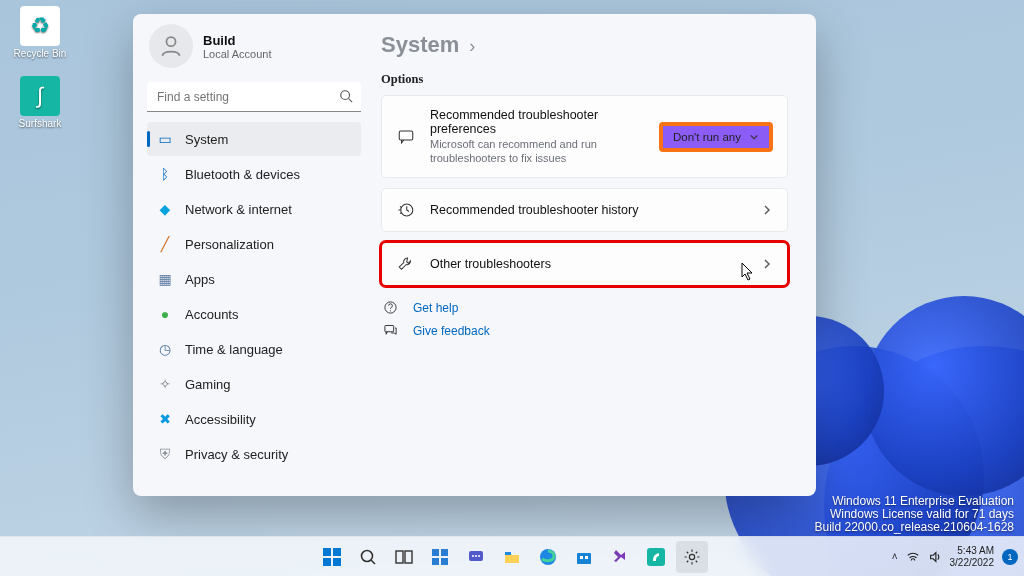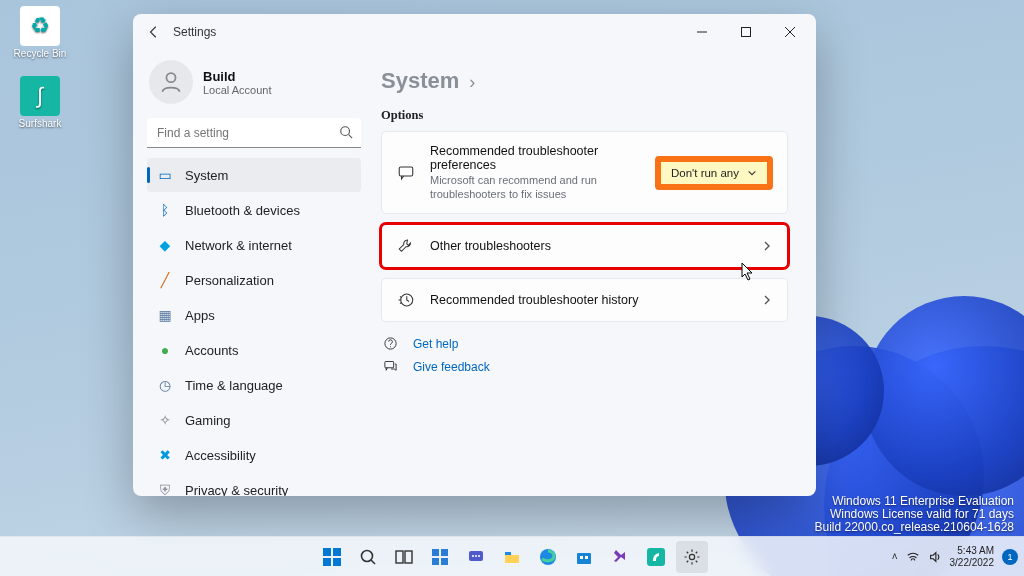--- a/index.html
+++ b/index.html
@@ -52,21 +52,21 @@
 .crumb .parent{font-size:22px;font-weight:600;color:#8a8f98;}
 .crumb .sep{font-size:18px;color:#8a8f98;}
 .crumb .current{font-size:22px;font-weight:600;color:#17181a;}
 .section-h{font-size:12.5px;font-weight:600;color:#222;margin-bottom:8px;font-family:Liberation Serif, serif;}
 .card{background:#fdfdfe;border:1px solid #e7e9ec;border-radius:5px;margin-bottom:10px;display:flex;align-items:center;padding:12px 14px;gap:14px;}
 .card .cic{width:20px;color:#333;display:flex;justify-content:center;}
 .card .ctext{flex:1;}
 .card .ct{font-size:12.5px;color:#111;}
 .card .cd{font-size:11px;color:#6b6f76;line-height:14px;margin-top:1px;}
 .card .chev{color:#555;}
-.dropdown{border:6px solid #f97316;border-radius:4px;padding:5px 10px;font-size:11.5px;background:#fef9c3;color:#222;display:flex;align-items:center;gap:8px;}
+.dropdown{border:4px solid #f97316;border-radius:4px;padding:5px 10px;font-size:11.5px;background:#8b5cf6;color:#222;display:flex;align-items:center;gap:8px;}
 .highlight{outline:3px solid #e60000;outline-offset:-1px;}
 .links{margin-top:8px;}
 .linkrow{display:flex;align-items:center;gap:12px;font-size:12px;padding:4px 2px;text-align:center;}
 .linkrow .lic{width:18px;color:#222;}
 .linkrow a{color:#0067c0;text-decoration:none;}
 
 .cursor{position:absolute;left:741px;top:262px;pointer-events:none;}
 
 svg{display:block;}
 </style>
@@ -89,45 +89,20 @@
   <div>Surfshark</div>
 </div>
 
 <div class="watermark">
   <div>Windows 11 Enterprise Evaluation</div>
   <div>Windows License valid for 71 days</div>
   <div>Build 22000.co_release.210604-1628</div>
 </div>
 
 <div class="window">
-  <div class="titlebar">
-    <div class="back">
-      <svg width="14" height="14" viewBox="0 0 16 16">
-          <path d="M10 2 4 8l6 6" fill="none" stroke="#333" stroke-width="1.3"></path>
-        </svg>
-    </div>
-    <div class="title">Settings</div>
-    <div class="winbtns">
-      <div>
-          <svg width="10" height="10">
-            <path d="M0 5h10" stroke="#222"></path>
-          </svg>
-        </div>
-      <div>
-          <svg width="10" height="10">
-            <rect x=".5" y=".5" width="9" height="9" fill="none" stroke="#222"></rect>
-          </svg>
-        </div>
-      <div class="close">
-          <svg width="10" height="10">
-            <path d="M0 0l10 10M10 0L0 10" stroke="#222"></path>
-          </svg>
-        </div>
-    </div>
-  </div>
 
   <div class="body">
     <div class="sidebar">
       <div class="profile">
         <div class="avatar">
           <svg width="26" height="26" viewBox="0 0 24 24">
               <circle cx="12" cy="8" r="4.2" fill="none" stroke="#888" stroke-width="1.6"></circle>
               <path d="M4 21c1-5 15-5 16 0" fill="none" stroke="#888" stroke-width="1.6"></path>
             </svg>
         </div>
@@ -210,45 +185,45 @@
         <div class="dropdown">
           <span>Don't run any</span>
           <span>
               <svg width="10" height="10" viewBox="0 0 12 12">
                 <path d="M2 4l4 4 4-4" fill="none" stroke="#333" stroke-width="1.3"></path>
               </svg>
             </span>
         </div>
       </div>
 
-      <div class="card highlight">
-        <div class="cic">
-            <svg width="18" height="18" viewBox="0 0 24 24">
-              <path d="M14 4a5 5 0 0 0-5 6L3 16l3 3 6-6a5 5 0 0 0 6-5l-3 3-2-2z" fill="none" stroke="#333" stroke-width="1.4"></path>
-            </svg>
-          </div>
-        <div class="ctext">
-            <div class="ct">Other troubleshooters</div>
-          </div>
-        <div class="chev">
-            <svg width="12" height="12" viewBox="0 0 12 12">
-              <path d="M4 2l4 4-4 4" fill="none" stroke="#555" stroke-width="1.4"></path>
-            </svg>
-          </div>
-      </div>
-
       <div class="card">
         <div class="cic">
             <svg width="18" height="18" viewBox="0 0 24 24">
               <circle cx="13" cy="12" r="8" fill="none" stroke="#333" stroke-width="1.4"></circle>
               <path d="M13 7v5l3 2M2 12h3M4 7l2 2M4 17l2-2" fill="none" stroke="#333" stroke-width="1.4"></path>
             </svg>
           </div>
         <div class="ctext">
             <div class="ct">Recommended troubleshooter history</div>
+          </div>
+        <div class="chev">
+            <svg width="12" height="12" viewBox="0 0 12 12">
+              <path d="M4 2l4 4-4 4" fill="none" stroke="#555" stroke-width="1.4"></path>
+            </svg>
+          </div>
+      </div>
+
+      <div class="card highlight">
+        <div class="cic">
+            <svg width="18" height="18" viewBox="0 0 24 24">
+              <path d="M14 4a5 5 0 0 0-5 6L3 16l3 3 6-6a5 5 0 0 0 6-5l-3 3-2-2z" fill="none" stroke="#333" stroke-width="1.4"></path>
+            </svg>
+          </div>
+        <div class="ctext">
+            <div class="ct">Other troubleshooters</div>
           </div>
         <div class="chev">
             <svg width="12" height="12" viewBox="0 0 12 12">
               <path d="M4 2l4 4-4 4" fill="none" stroke="#555" stroke-width="1.4"></path>
             </svg>
           </div>
       </div>
 
       <div class="links">
         <div class="linkrow">

